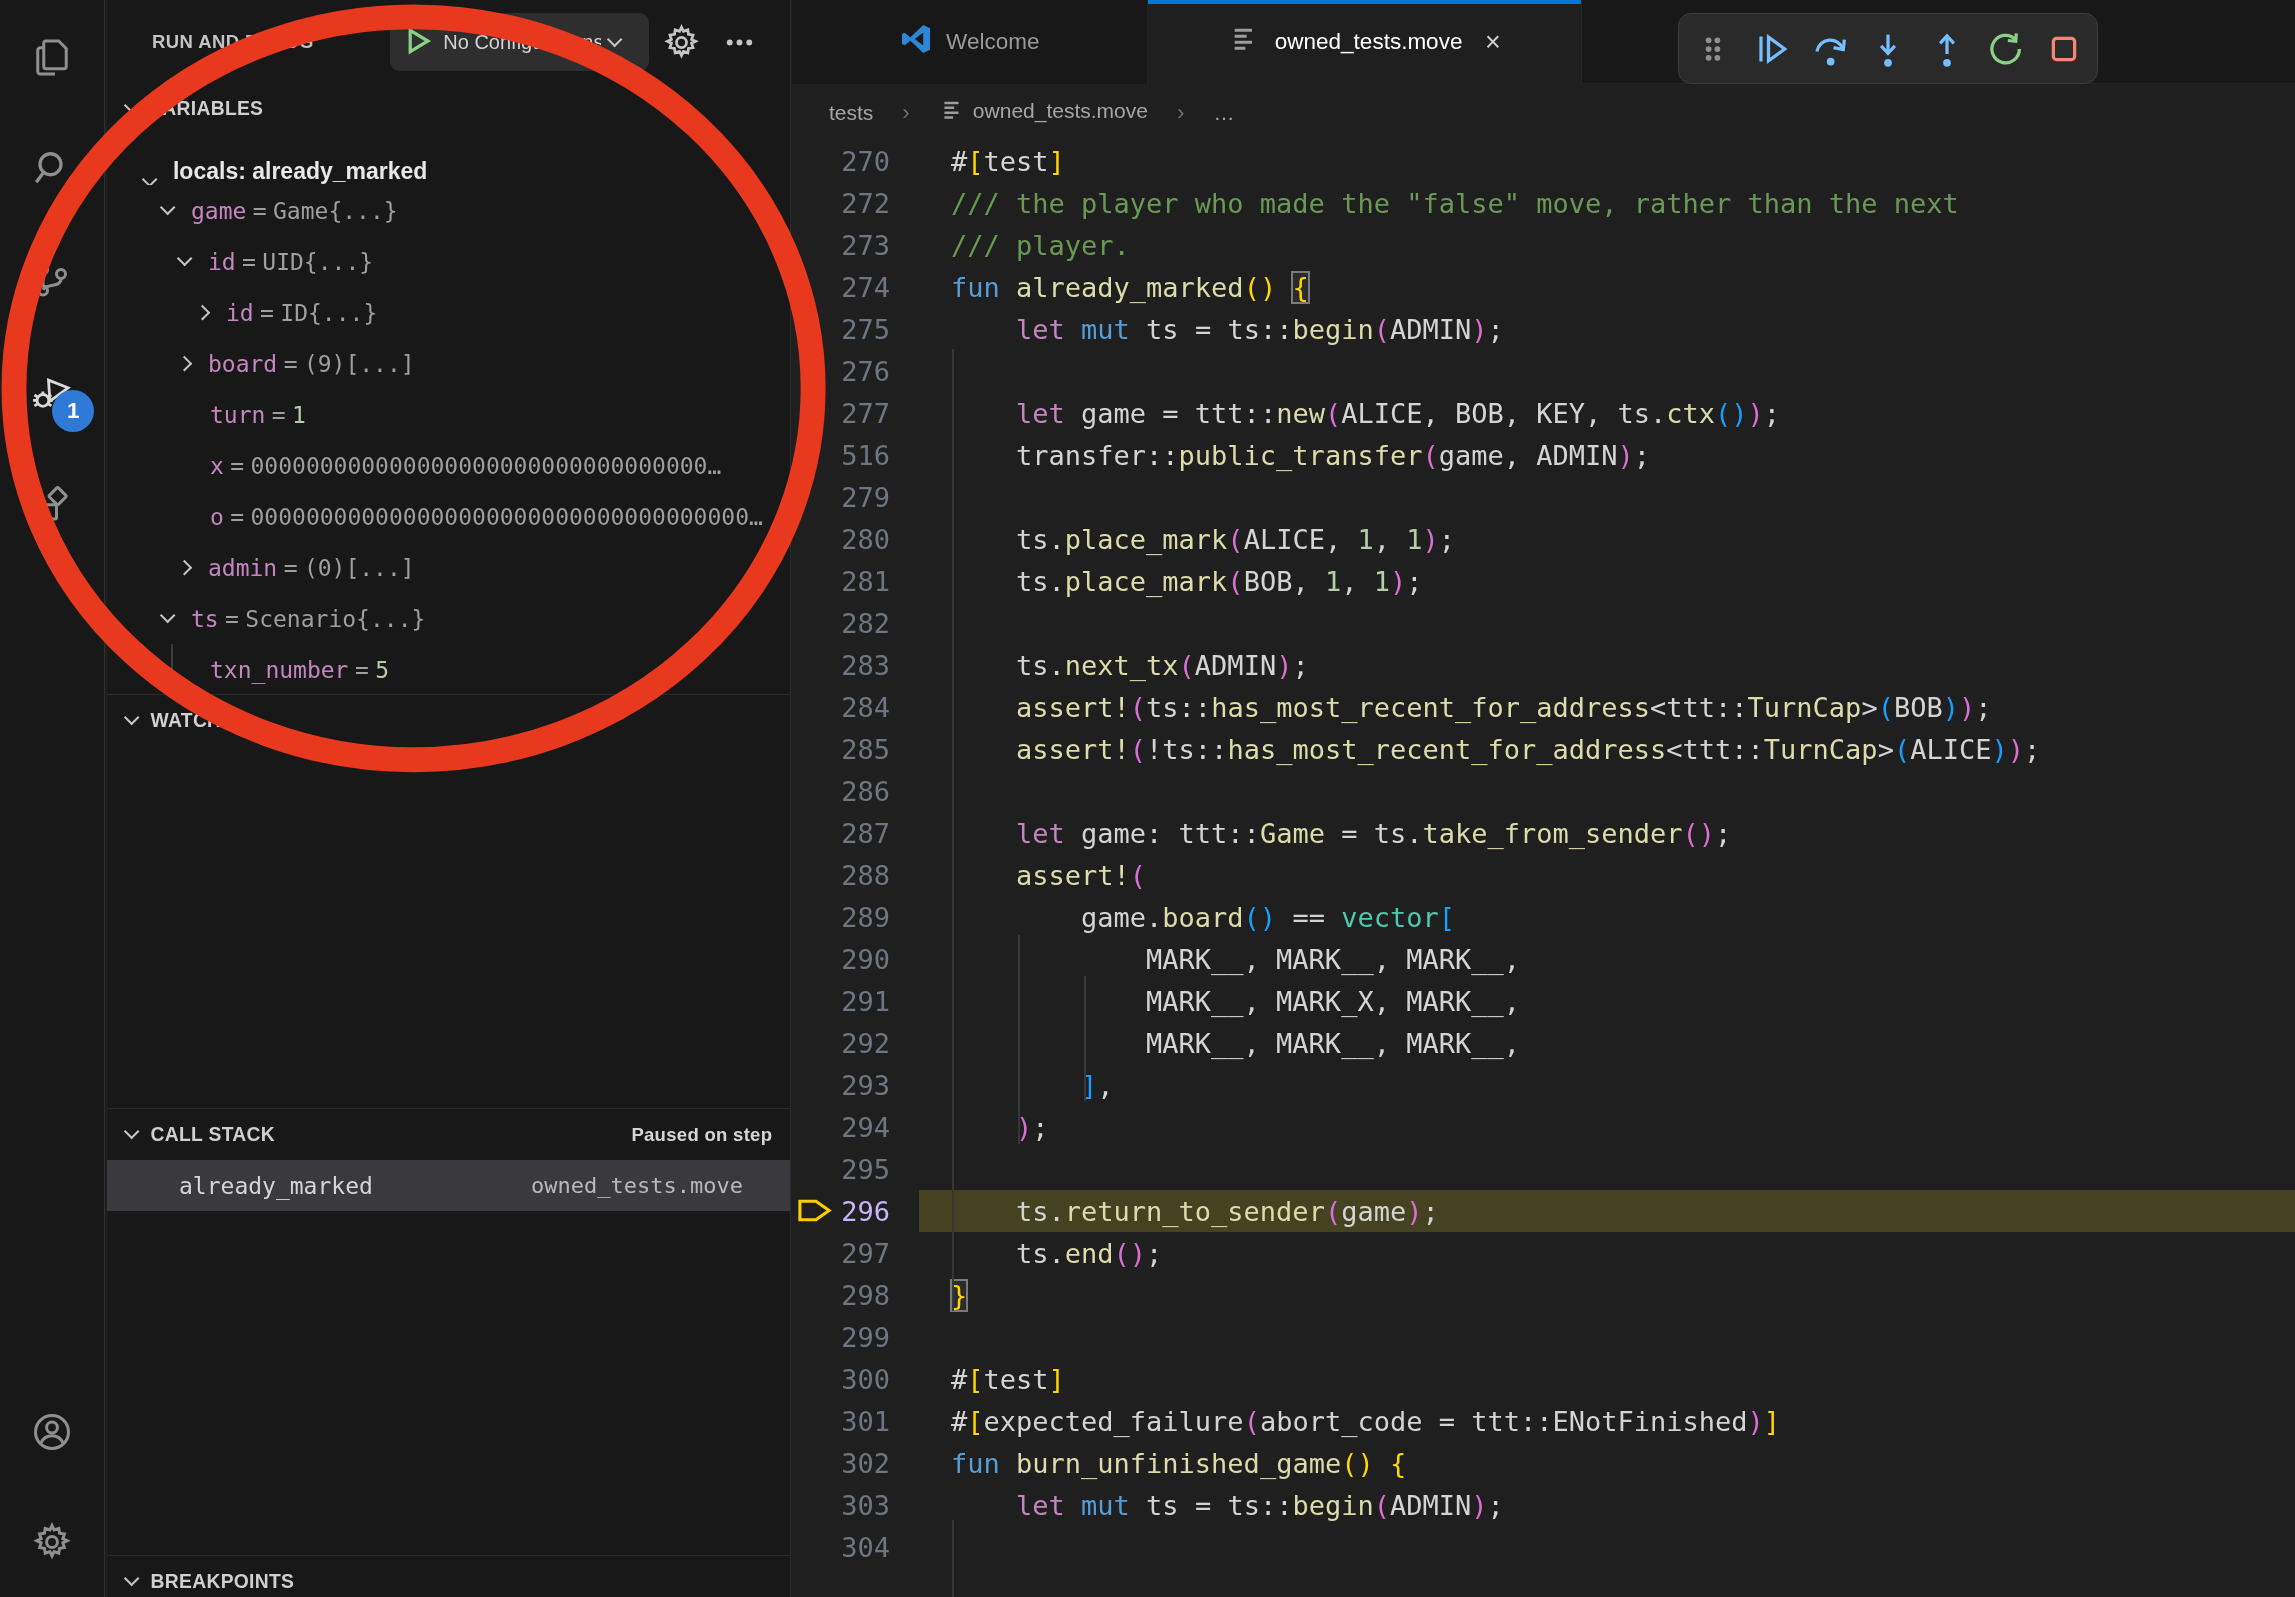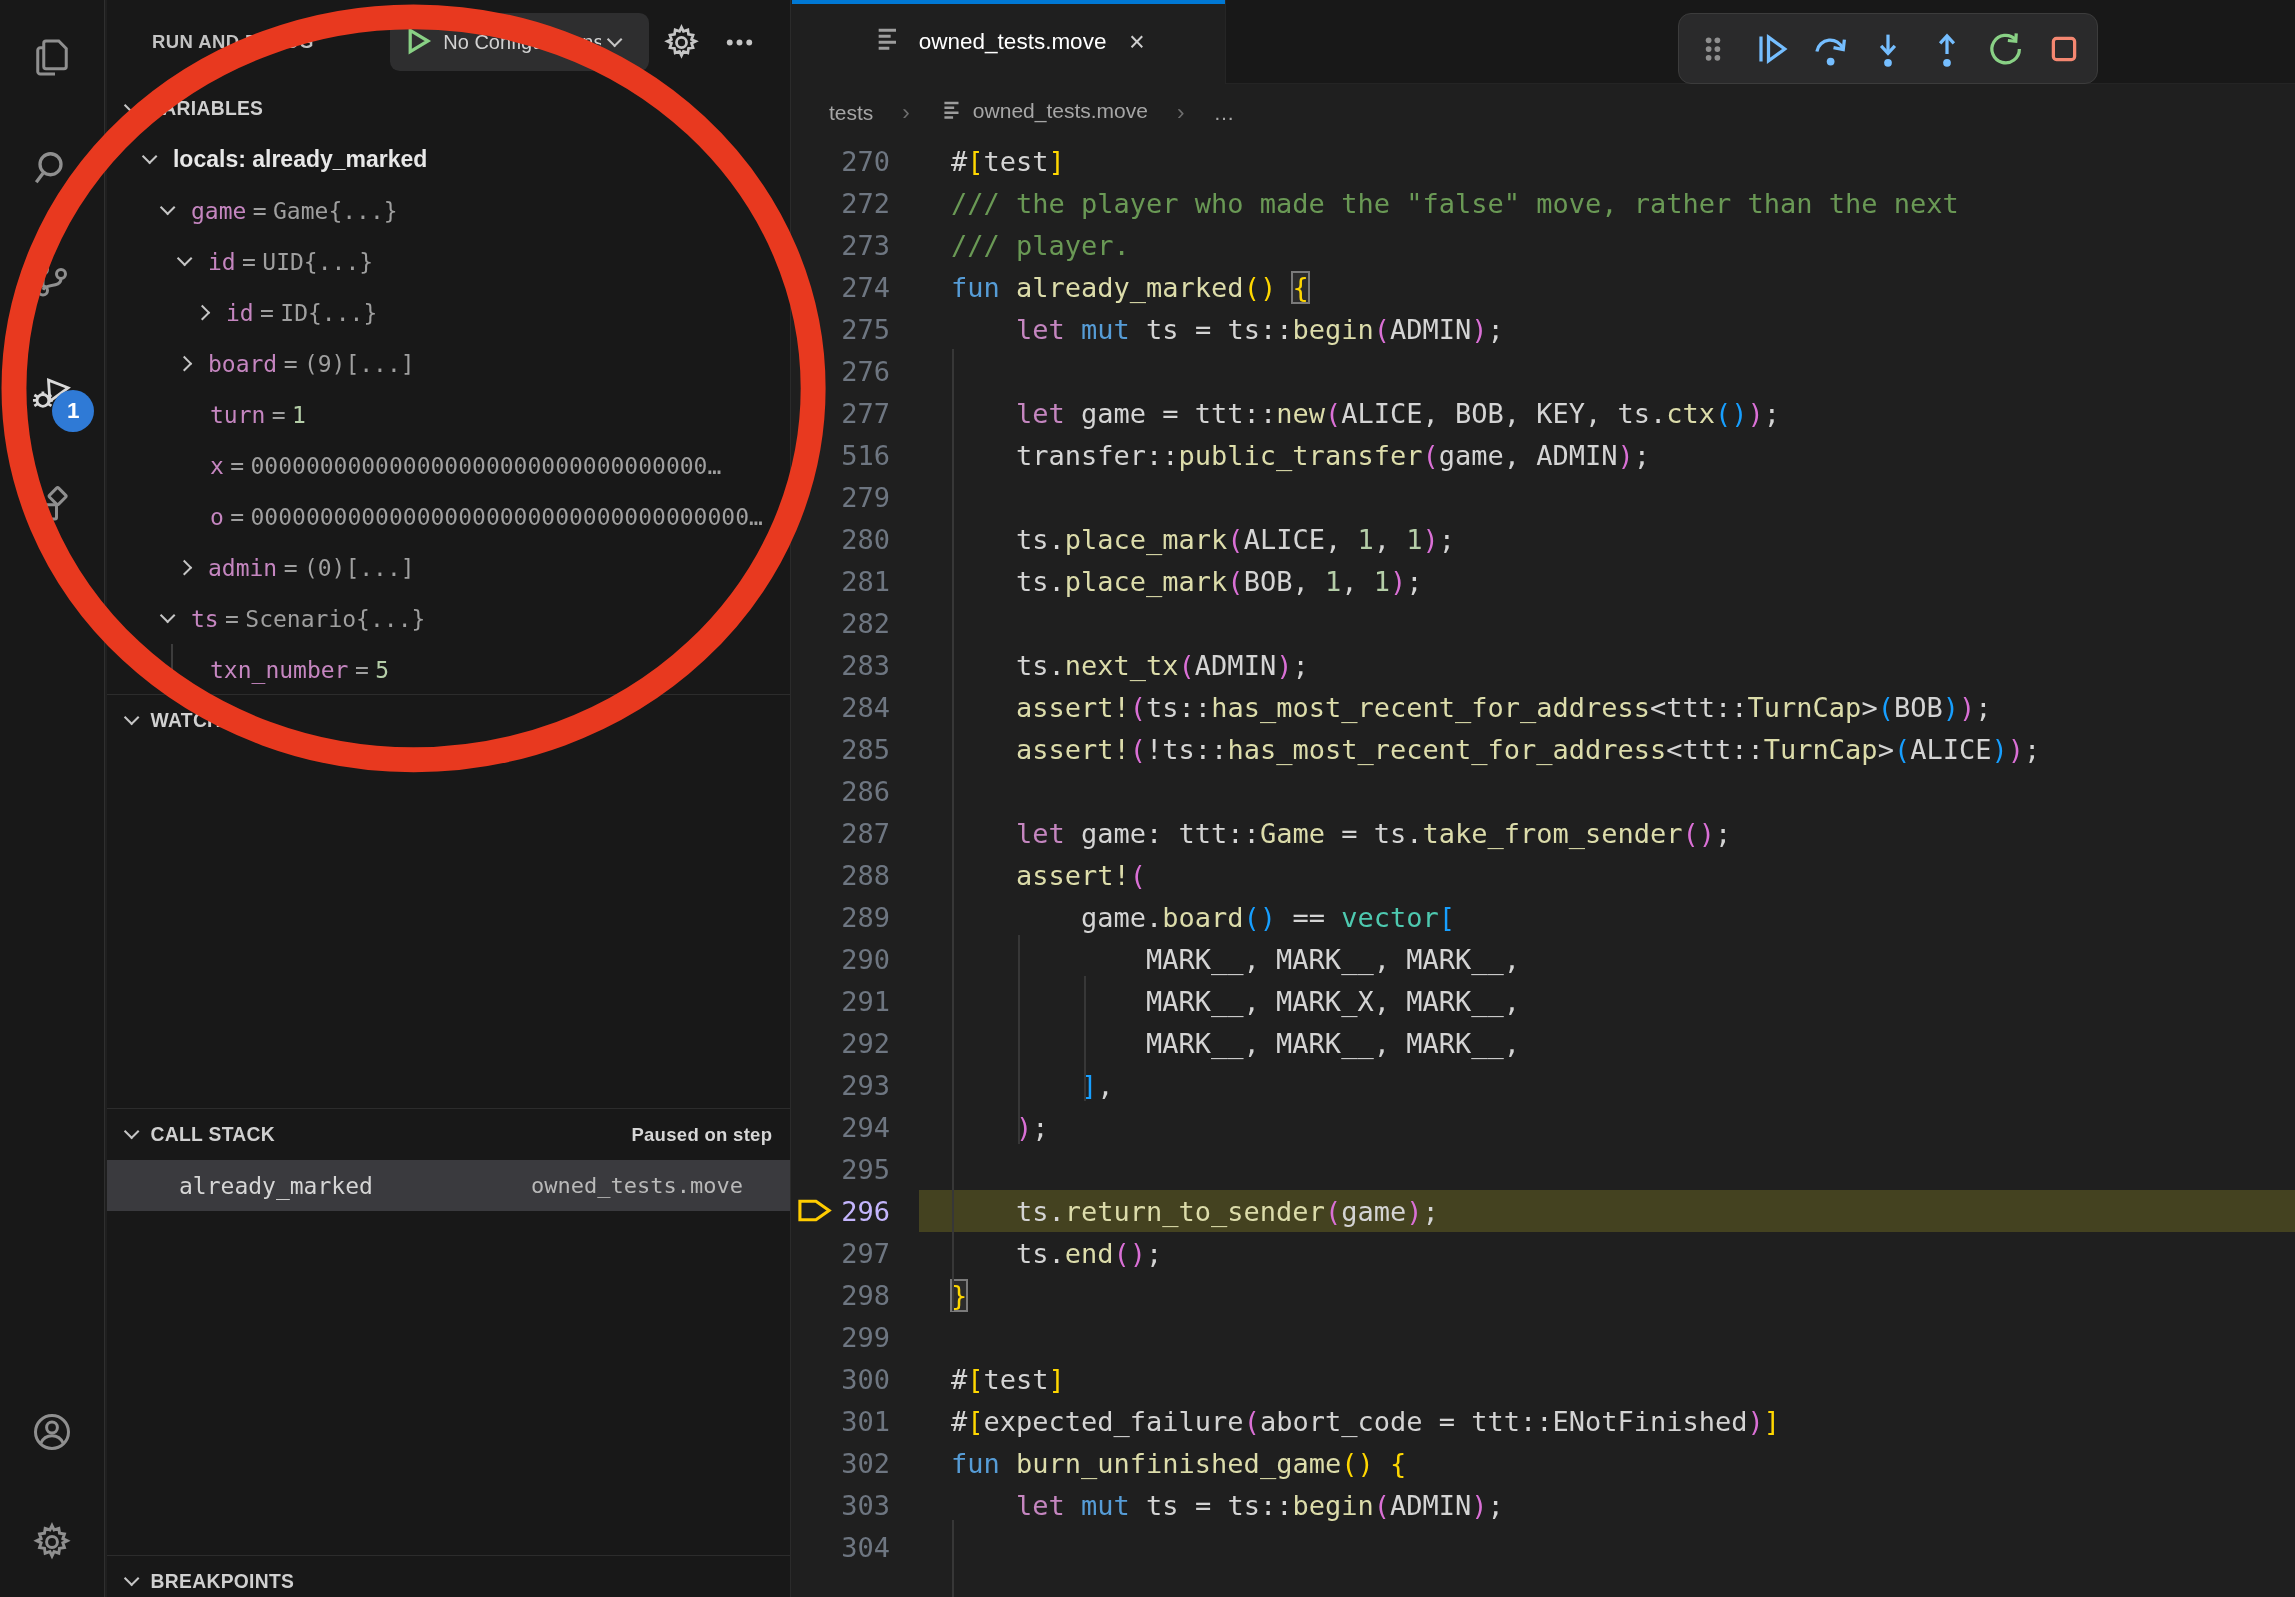--- a/index.html
+++ b/index.html
@@ -190,21 +190,21 @@
           <circle cx="21" cy="14" r="2.1"></circle>
         </svg></span>
   </div>
 
   <div id="sec-variables">
     <div class="sec-head">
       <span class="chev cd"></span>
       <span>VARIABLES</span>
     </div>
     <div id="var-rows">
-        <div class="trow" style="padding-left: 37px;">
+        <div class="trow" style="padding-left: 37px; align-items: flex-end;">
           <span class="chev cd"></span>
           <span class="scope">locals: already_marked</span>
         </div>
         <div class="trow" style="padding-left: 55px;">
           <span class="chev cd"></span>
           <span class="vname">game</span>
           <span class="vsep"> = </span>
           <span class="vval">Game{...}</span>
         </div>
         <div class="trow" style="padding-left: 72px;">
@@ -285,20 +285,26 @@
   <div id="sec-breakpoints">
     <div class="sec-head">
       <span class="chev cd"></span>
       <span>BREAKPOINTS</span>
     </div>
   </div>
 </div>
 
 <div id="editor">
   <div id="tabbar">
+      <div class="tab w">
+        <span><svg viewBox="0 0 32 32">
+            <path fill="#2b87d8" fill-rule="evenodd" d="M23.2 2 L10.5 14.2 L4.6 9.7 L2 11 V21 L4.6 22.3 L10.5 17.8 L23.2 30 L30 26.8 V5.2 Z M23.2 9.6 V22.4 L14.8 16 Z"></path>
+          </svg></span>
+        <span>Welcome</span>
+      </div>
       <div class="tab active a">
         <span><svg viewBox="0 0 24 24" fill="none" stroke="#9d9d9d" stroke-width="2.3">
             <path d="M5 5.5 h13 M5 10 h9 M5 14.5 h13 M5 19 h8"></path>
           </svg></span>
         <span>owned_tests.move</span>
         <span class="close">×</span>
       </div>
     </div>
   <div id="breadcrumbs">
       <span class="crumb">tests</span>

